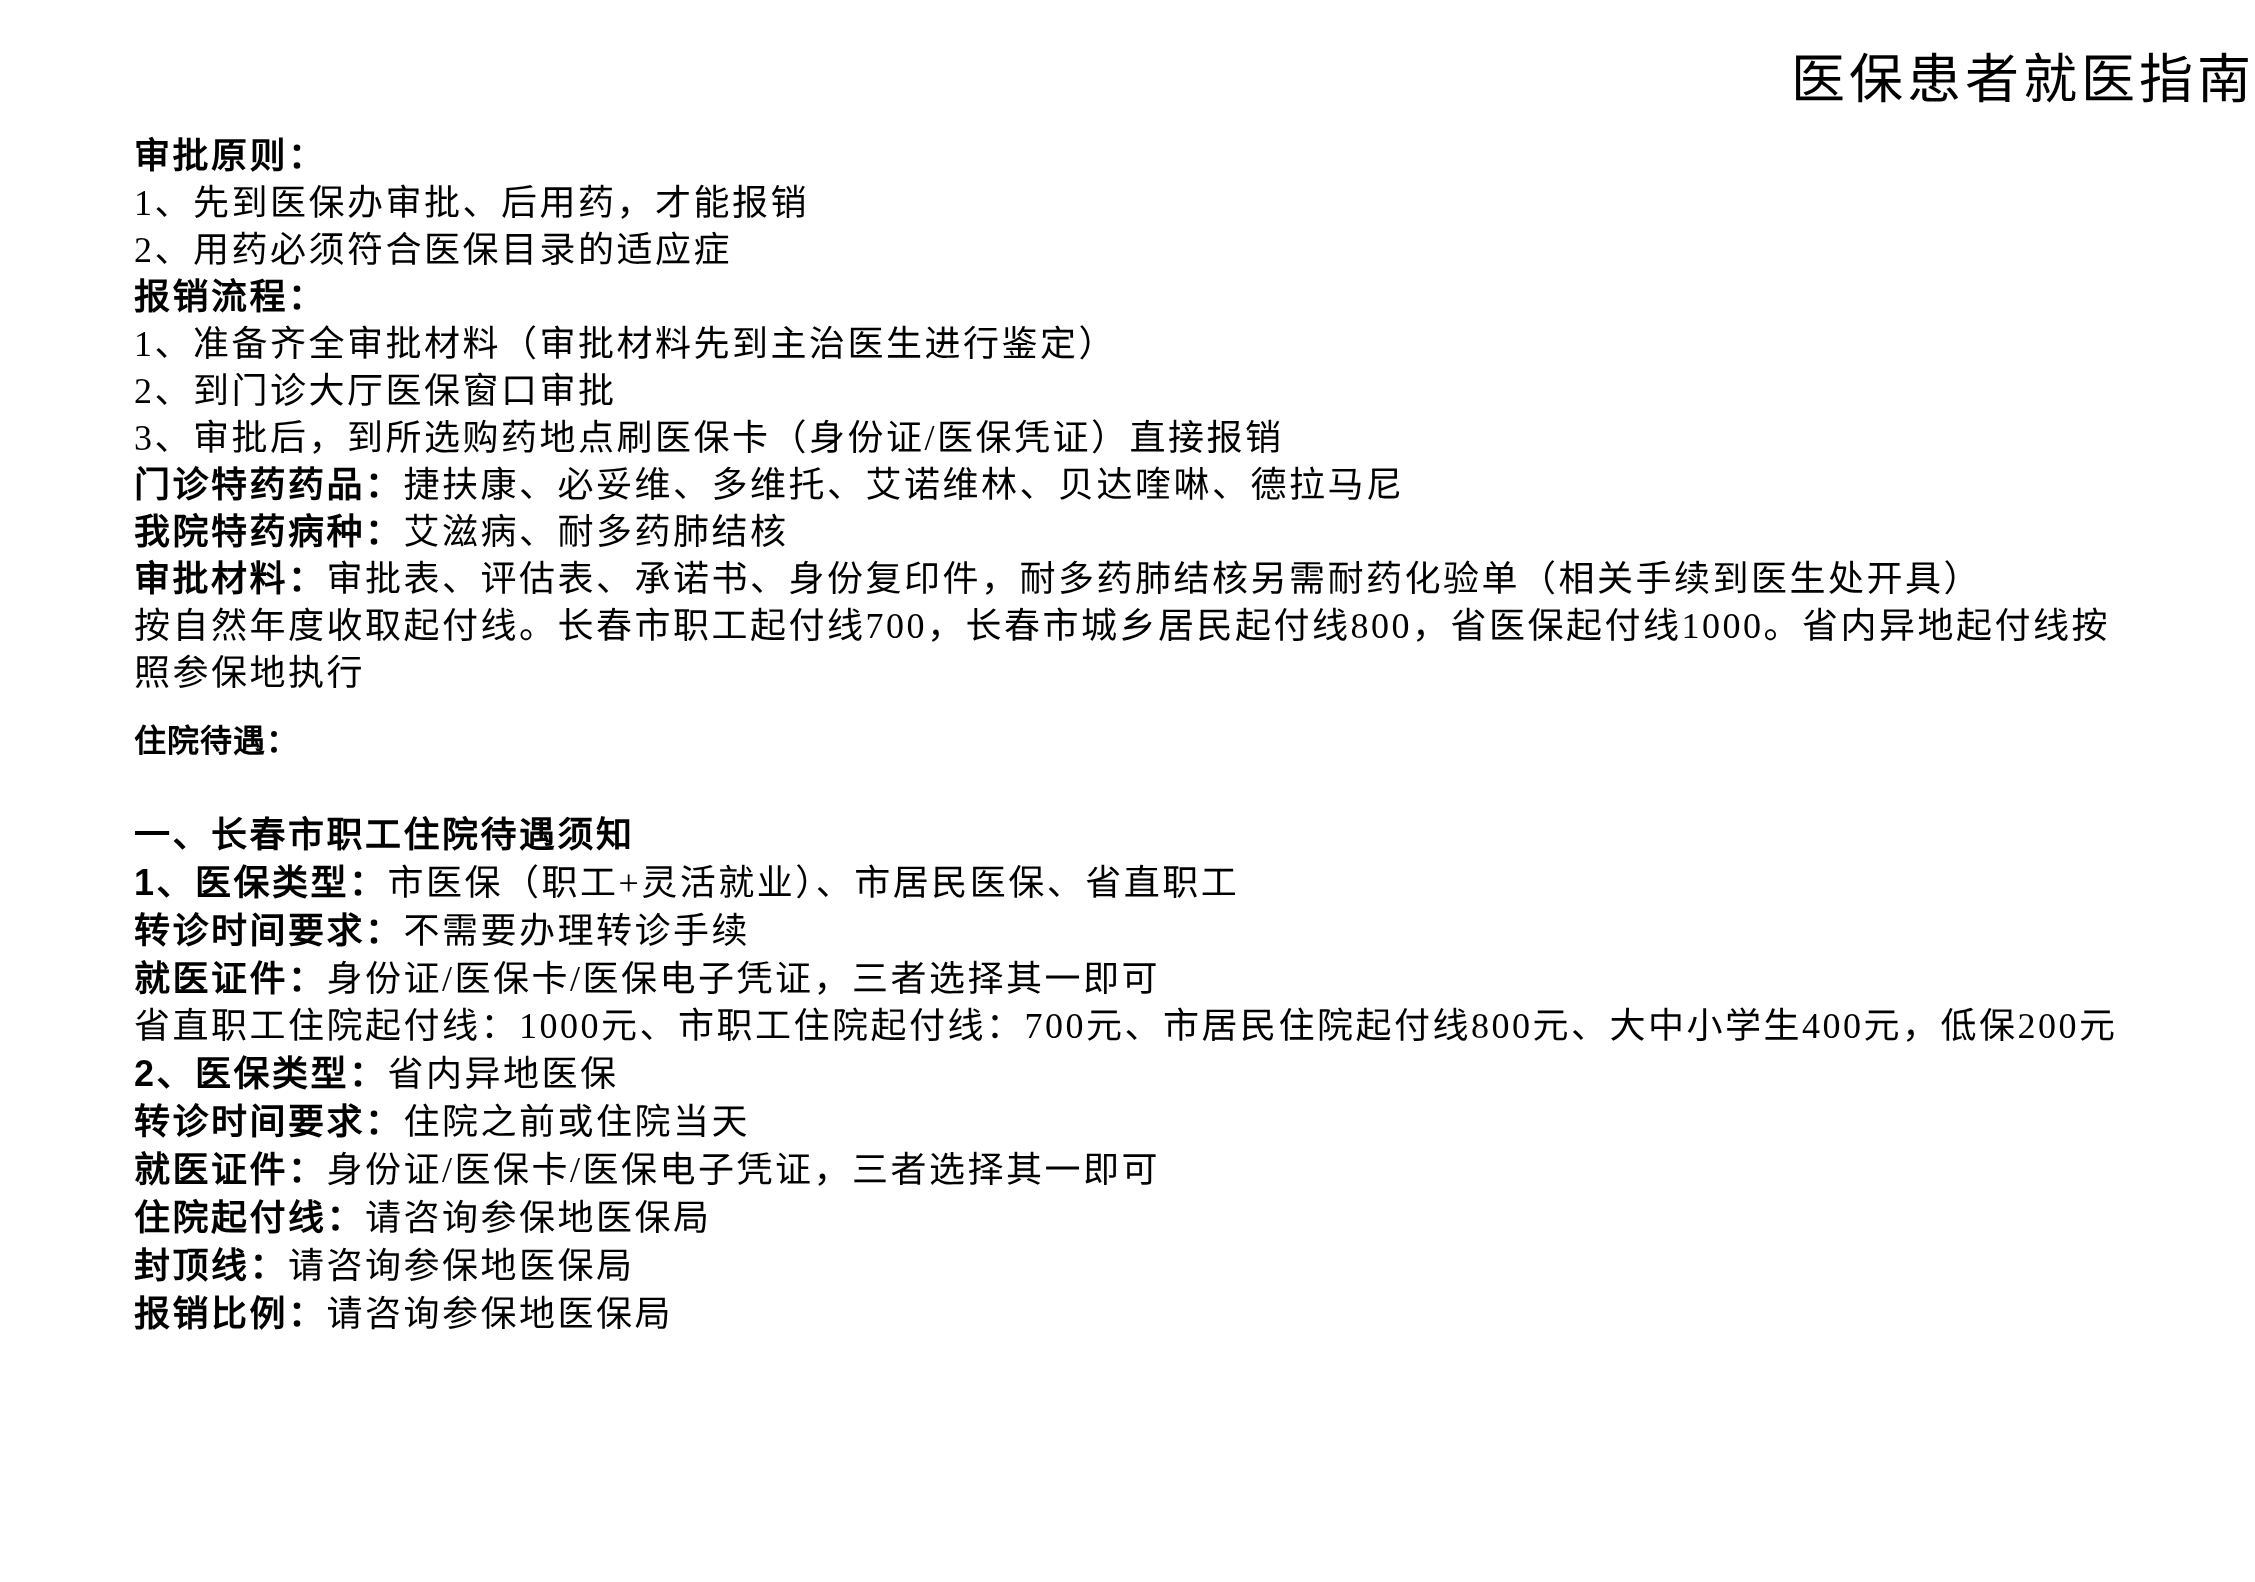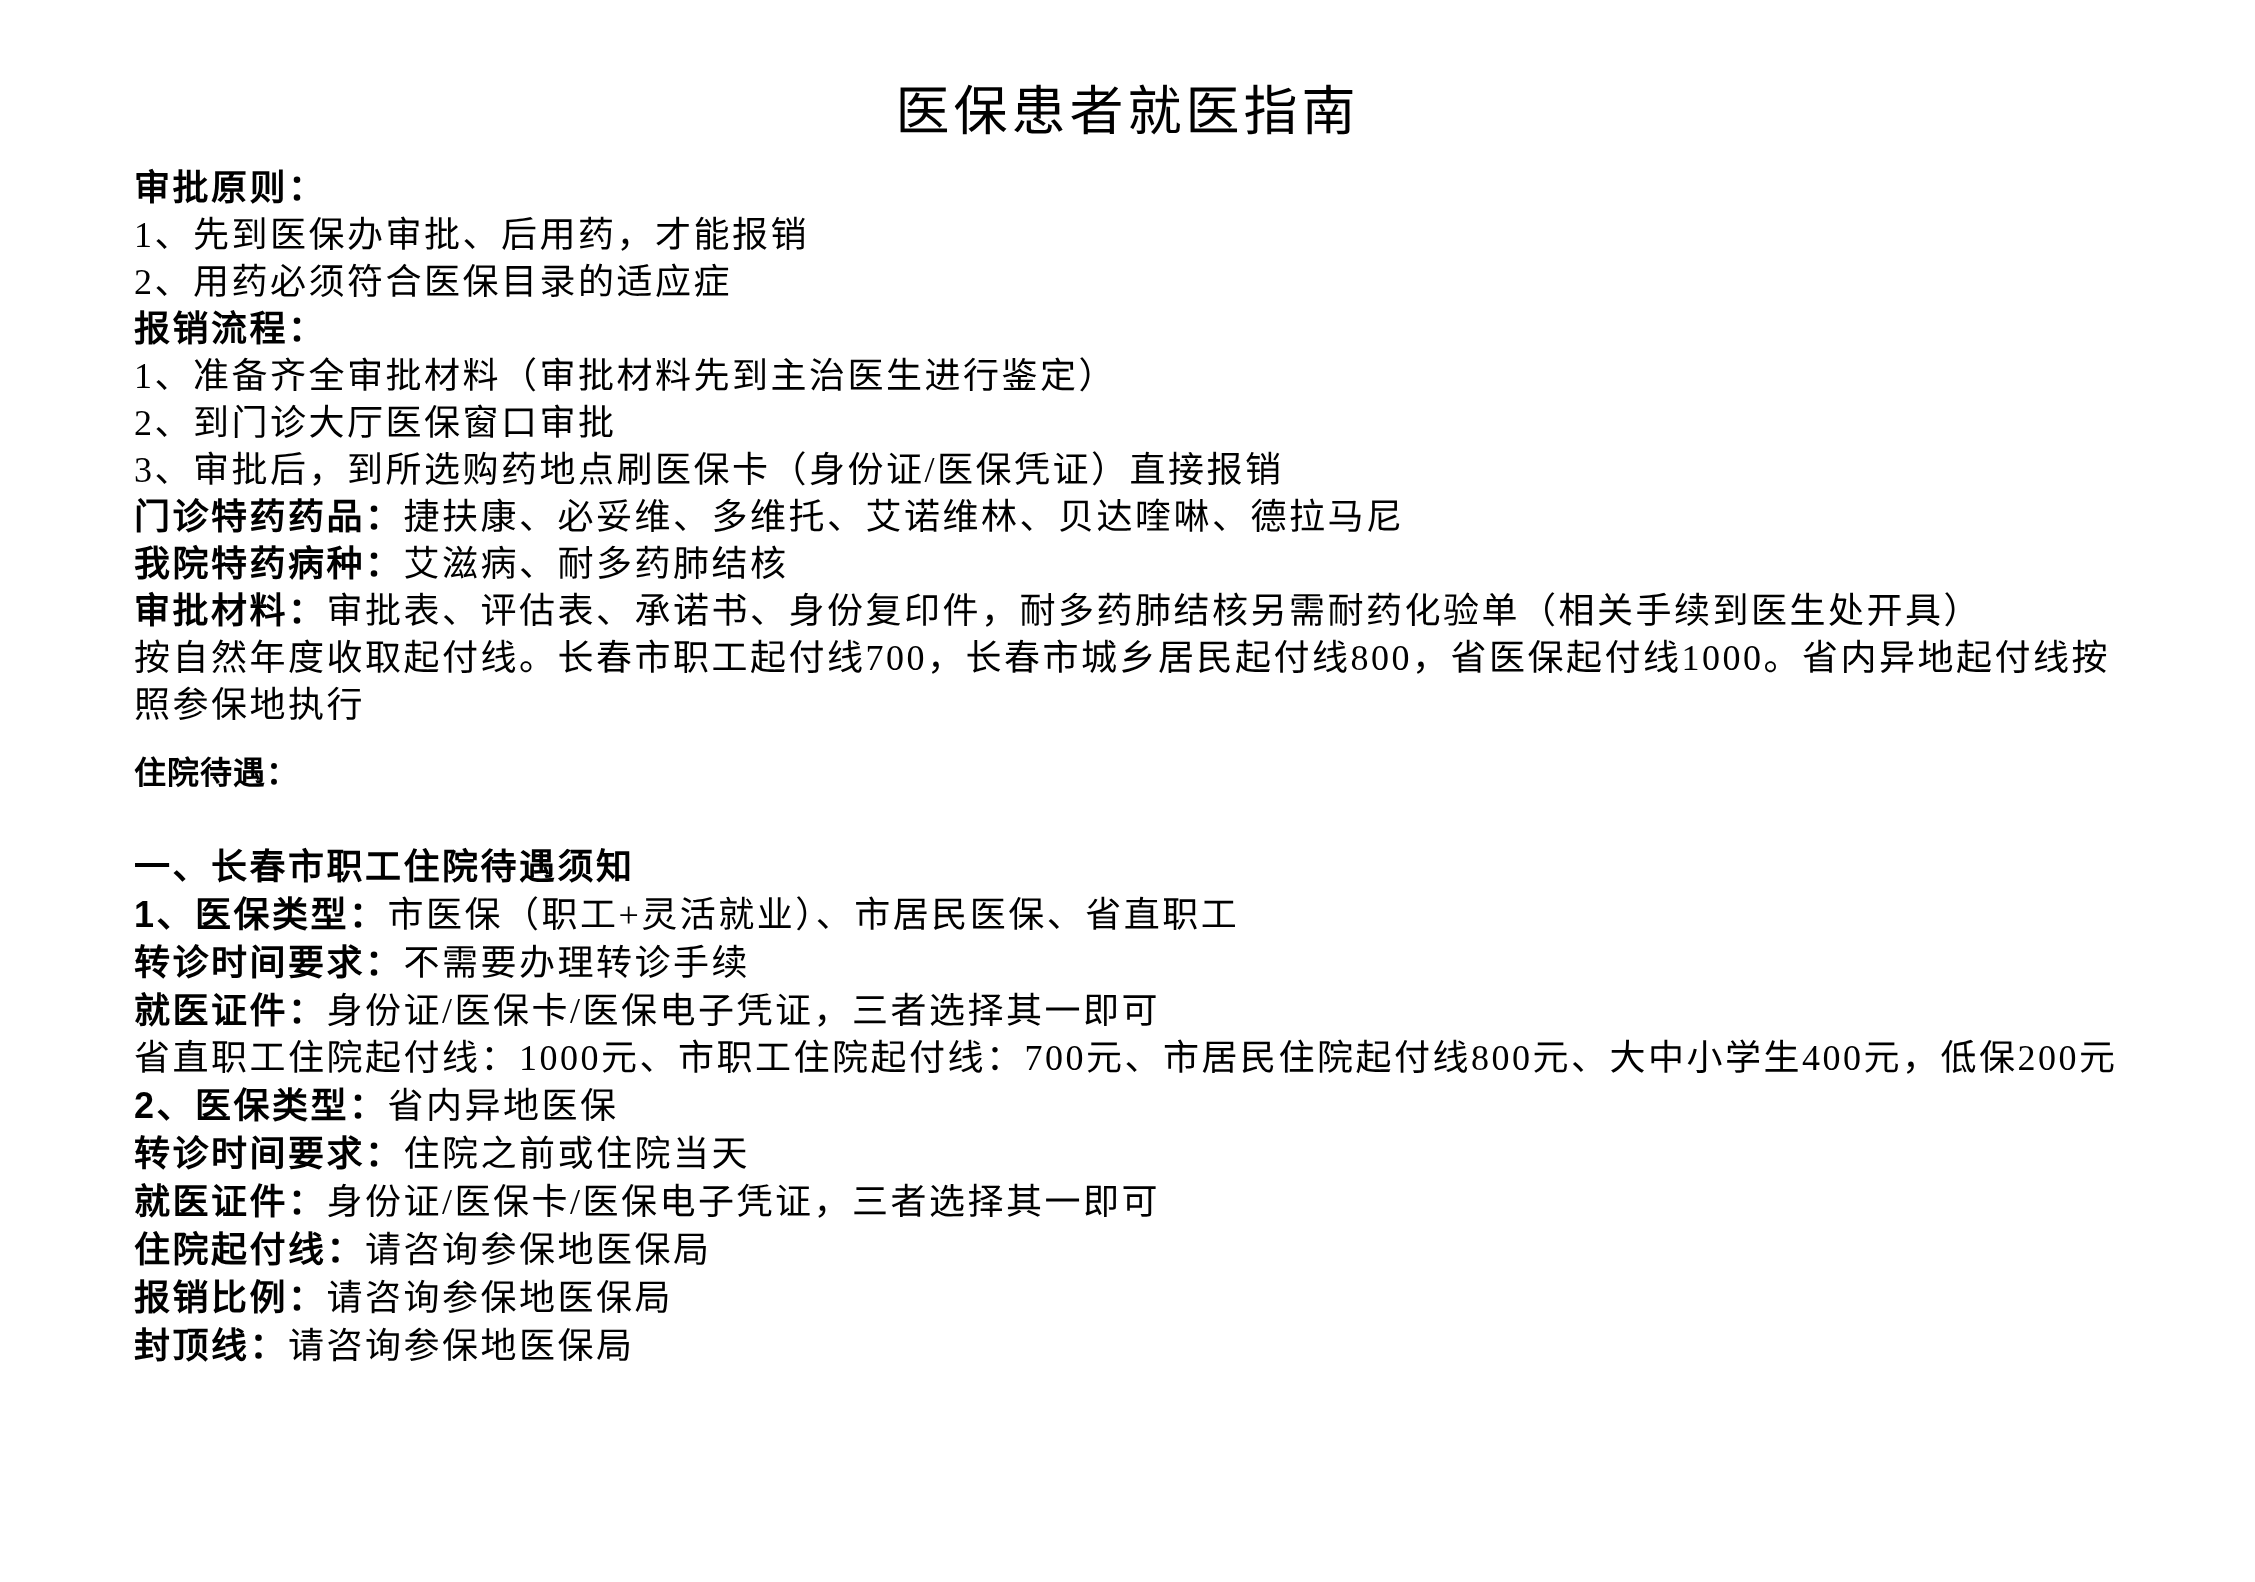--- a/index.html
+++ b/index.html
@@ -7,22 +7,22 @@
   .page {
     position: relative;
     width: 2255px;
     height: 1582px;
     background: #ffffff;
     color: #000000;
     overflow: hidden;
     font-family: "Liberation Serif", "DejaVu Serif", serif;
   }
   h1.doc-title {
-    margin: 80px 0 21px 0;
-    text-align: center;
+    margin: 48px 0 21px 0;
+    text-align: right;
     font-weight: 400;
     font-size: 54px;
     line-height: 64px;
     letter-spacing: 4px;
     font-family: "Liberation Serif", "DejaVu Serif", serif;
   }
   .content {
     margin: 0 90px 0 134px;
   }
   .line {
@@ -82,18 +82,18 @@
 
     <p class="line"><span class="hb">1、医保类型：</span><span>市医保（职工+灵活就业）、市居民医保、省直职工</span></p>
     <p class="line"><span class="hb">转诊时间要求：</span><span>不需要办理转诊手续</span></p>
     <p class="line"><span class="hb">就医证件：</span><span>身份证/医保卡/医保电子凭证，三者选择其一即可</span></p>
     <p class="line">省直职工住院起付线：1000元、市职工住院起付线：700元、市居民住院起付线800元、大中小学生400元，低保200元</p>
 
     <p class="line"><span class="hb">2、医保类型：</span><span>省内异地医保</span></p>
     <p class="line"><span class="hb">转诊时间要求：</span><span>住院之前或住院当天</span></p>
     <p class="line"><span class="hb">就医证件：</span><span>身份证/医保卡/医保电子凭证，三者选择其一即可</span></p>
     <p class="line"><span class="hb">住院起付线：</span><span>请咨询参保地医保局</span></p>
+    <p class="line"><span class="hb">封顶线：</span><span>请咨询参保地医保局</span></p>
     <p class="line"><span class="hb">报销比例：</span><span>请咨询参保地医保局</span></p>
-    <p class="line"><span class="hb">封顶线：</span><span>请咨询参保地医保局</span></p>
 
 
   </div>
 </div>
 
 </body></html>

